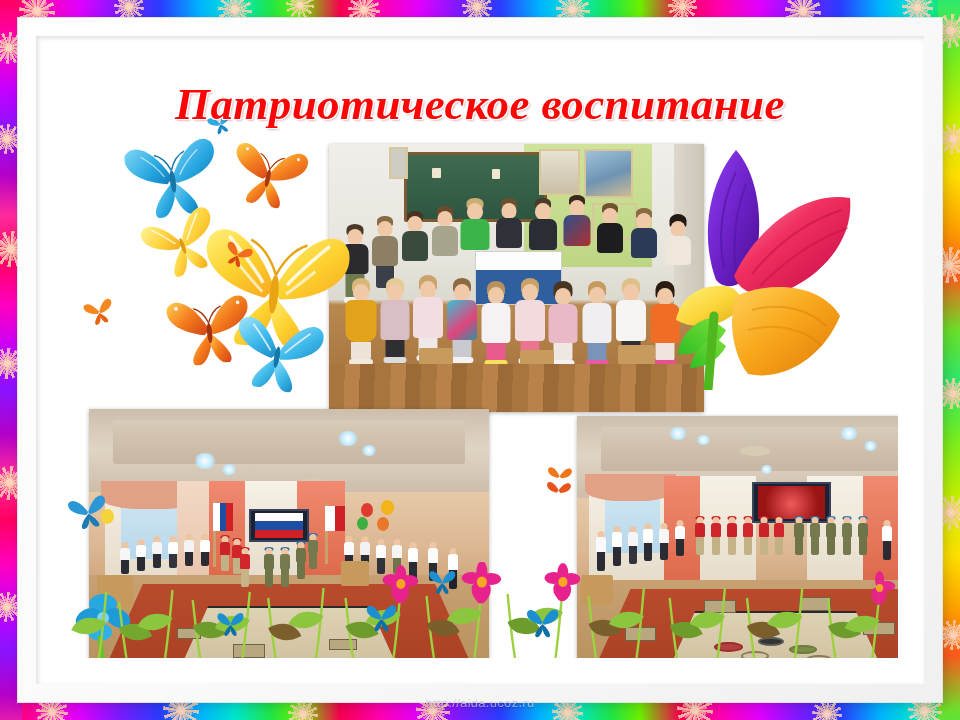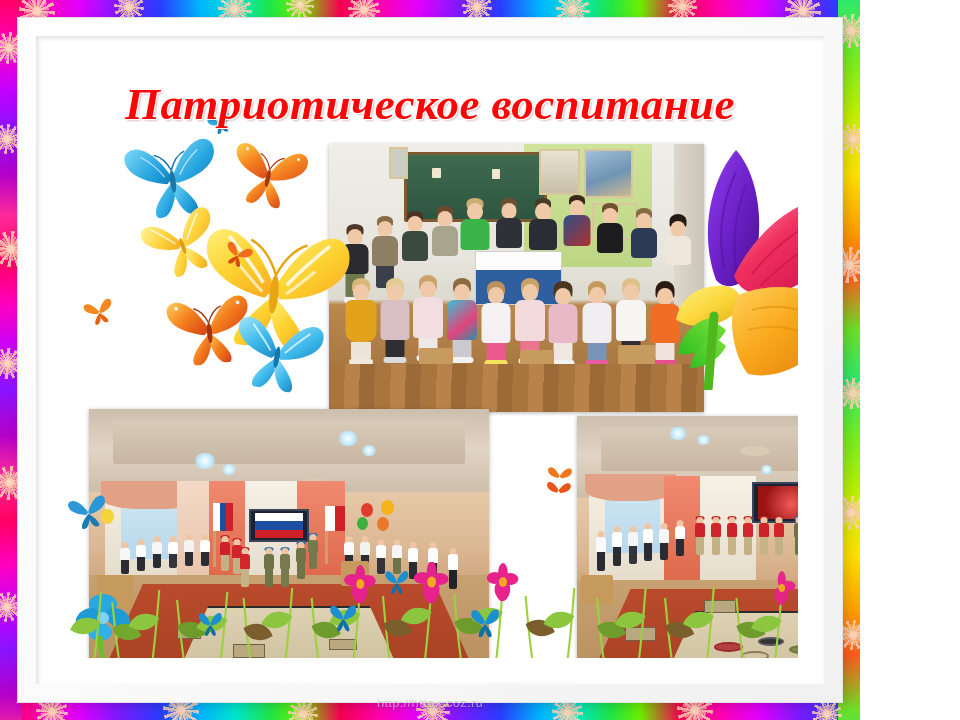--- a/index.html
+++ b/index.html
@@ -6,21 +6,21 @@
   * { margin:0; padding:0; box-sizing:border-box; }
   html,body{ width:960px; height:720px; overflow:hidden; }
   body{
     font-family:"Liberation Sans", sans-serif;
     background:#ffffff;
     position:relative;
   }
 
   
   #slide{
-    position:absolute; inset:0; width:860px; height:720px;
+    position:absolute; inset:0; width:960px; height:720px;
     overflow:hidden;
   }
   .border-band{ position:absolute; z-index:2; }
 
   .band-h{
     height:22px; left:0; width:960px;
     background:
       repeating-linear-gradient(90deg,
         #f5004f 0px, #ff00b0 40px, #e000ff 80px,
         #7a1bff 120px, #2a3cff 160px, #00b4ff 200px,
@@ -1097,15 +1097,15 @@
                 <path d="M50 50 C64 62 78 80 70 86 C58 90 50 70 48 56 Z" fill="#0f6fa8"></path>
               </g>
             </g>
           </svg>
         </div>
 
       </div>
     </div>
   </div>
 
-  <div class="watermark">http://http.ucoz.ru</div>
+  <div class="watermark">http://aida.ucoz.ru</div>
 
 </div>
 
 </body></html>

